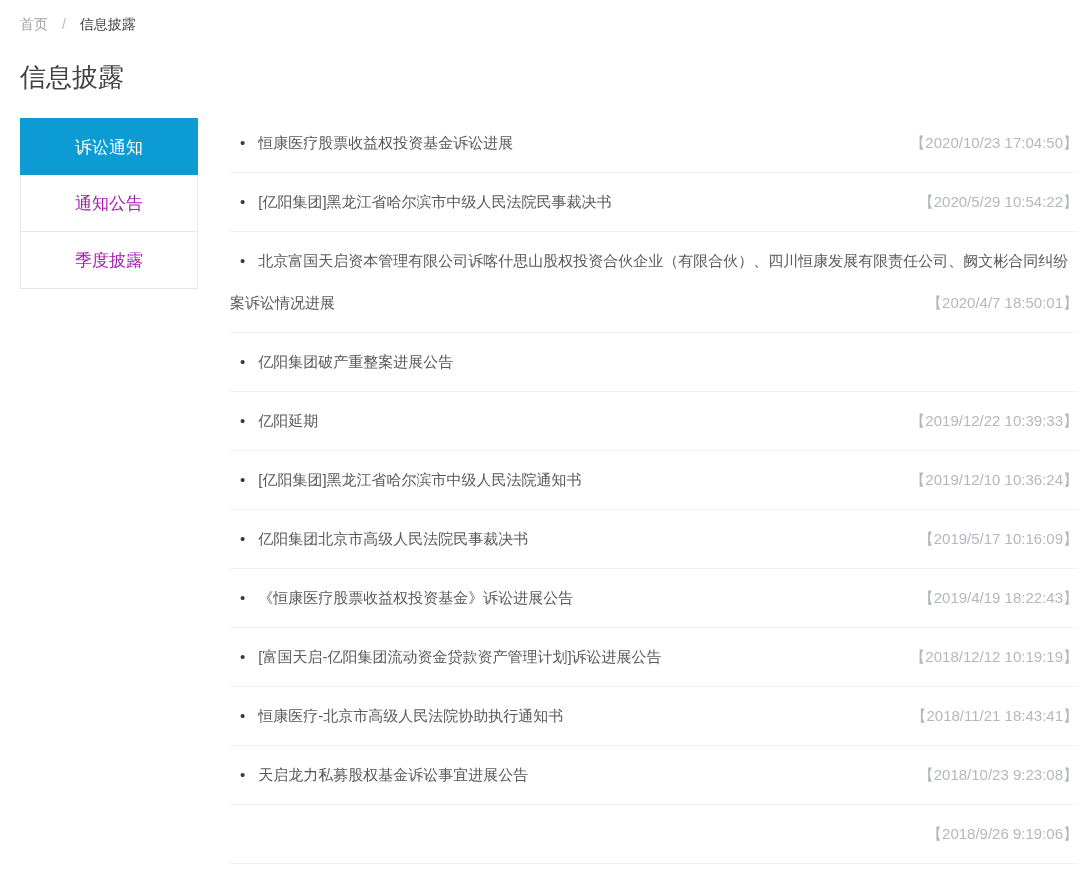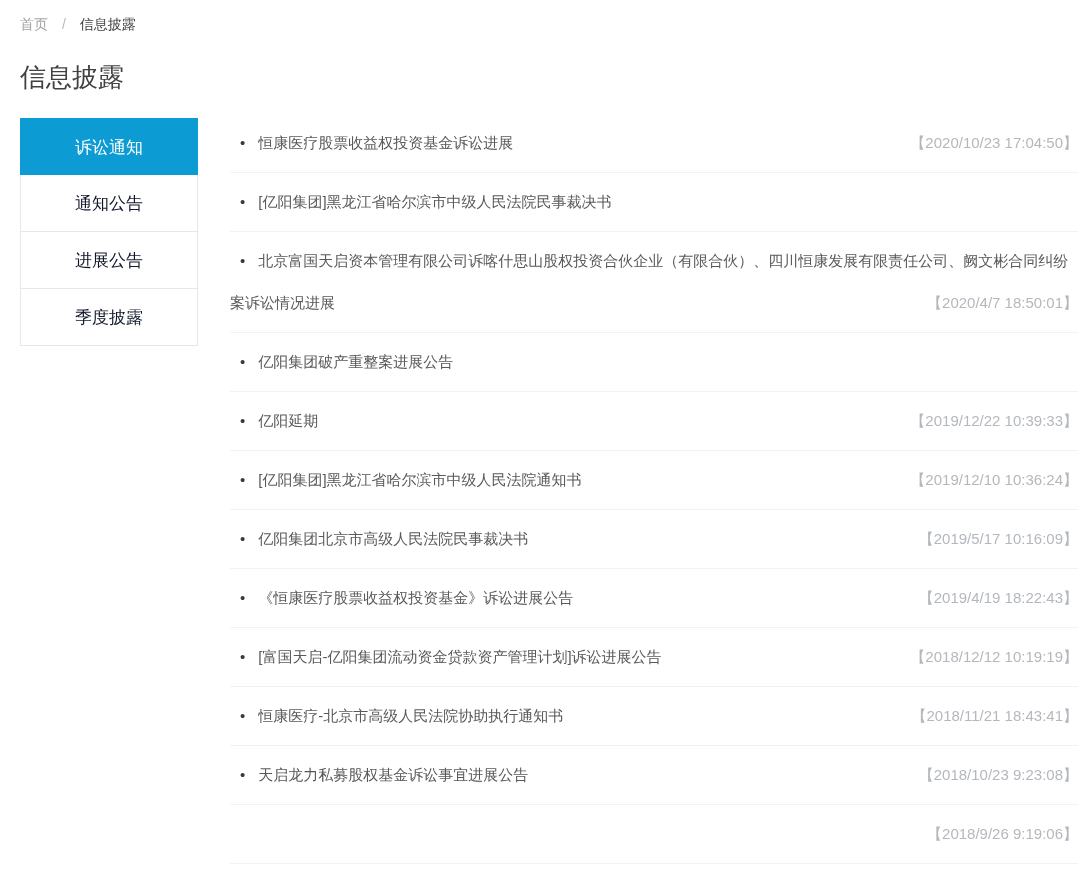--- a/index.html
+++ b/index.html
@@ -46,21 +46,21 @@
   }
   
   .content { display: flex; margin-top: 24px; align-items: flex-start; }
   
   .sidebar { width: 178px; flex: none; }
   .side-item {
     height: 57px;
     line-height: 57px;
     text-align: center;
     font-size: 17px;
-    color: #0f172a;
+    color: #a21caf;
     background: #fff;
     border: 1px solid var(--side-border);
     border-top: none;
     cursor: pointer;
     user-select: none;
   }
   .side-item:first-child { border-top: 1px solid var(--side-border); }
   .side-item.active {
     background: var(--accent);
     border-color: var(--accent);
@@ -106,32 +106,31 @@
 
   <h1 class="page-title">信息披露</h1>
 
   <div class="content">
     <aside class="sidebar">
   <div class="side-item active">诉讼通知</div>
 
   <div class="side-item">通知公告</div>
 
 
-  <div class="side-item">进展公告</div>
 
   <div class="side-item">季度披露</div>
 </aside>
 
     <main class="list">
   <div class="row">
     <span class="bullet">•</span><a class="title">恒康医疗股票收益权投资基金诉讼进展</a><span class="date">【2020/10/23 17:04:50】</span>
   </div>
 
   <div class="row">
-    <span class="bullet">•</span><a class="title">[亿阳集团]黑龙江省哈尔滨市中级人民法院民事裁决书</a>
+    <span class="bullet">•</span><a class="title">[亿阳集团]黑龙江省哈尔滨市中级人民法院民事裁决书</a><span class="date">【2020/5/29 10:54:22】</span>
   </div>
 
   <div class="row">
     <span class="bullet">•</span><a class="title">北京富国天启资本管理有限公司诉喀什思山股权投资合伙企业（有限合伙）、四川恒康发展有限责任公司、阙文彬合同纠纷案诉讼情况进展</a><span class="date">【2020/4/7 18:50:01】</span>
   </div>
 
   <div class="row">
     <span class="bullet">•</span><a class="title">亿阳集团破产重整案进展公告</a>
   </div>
 

